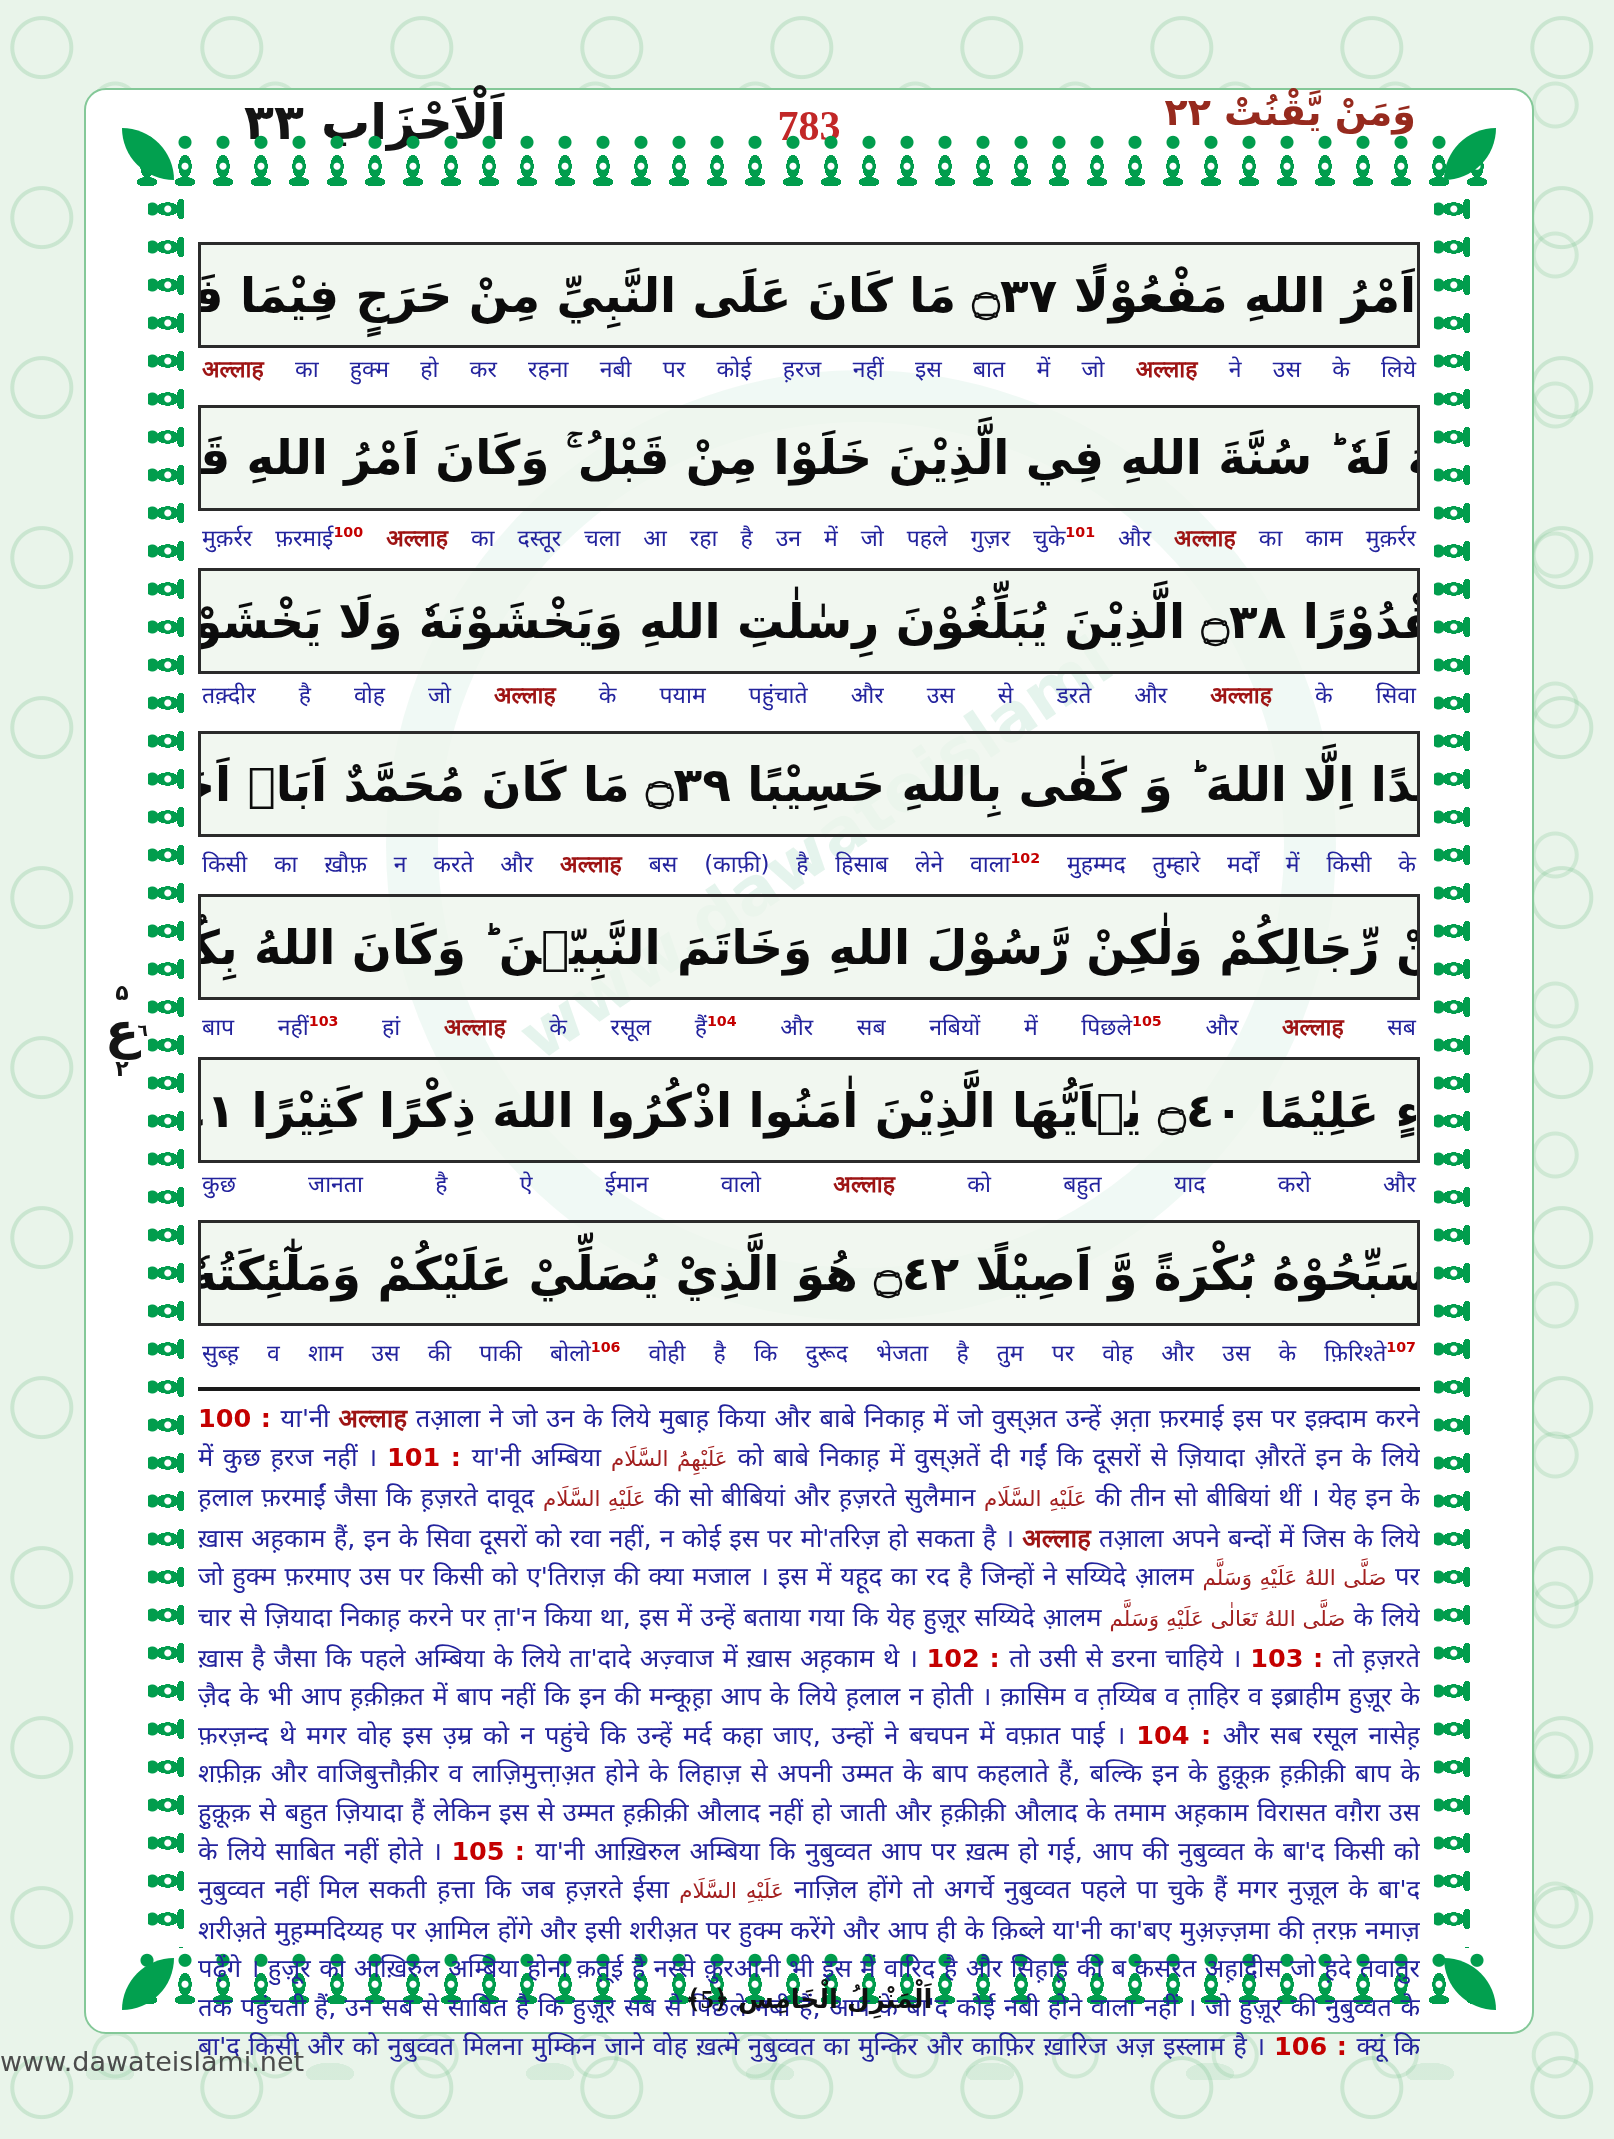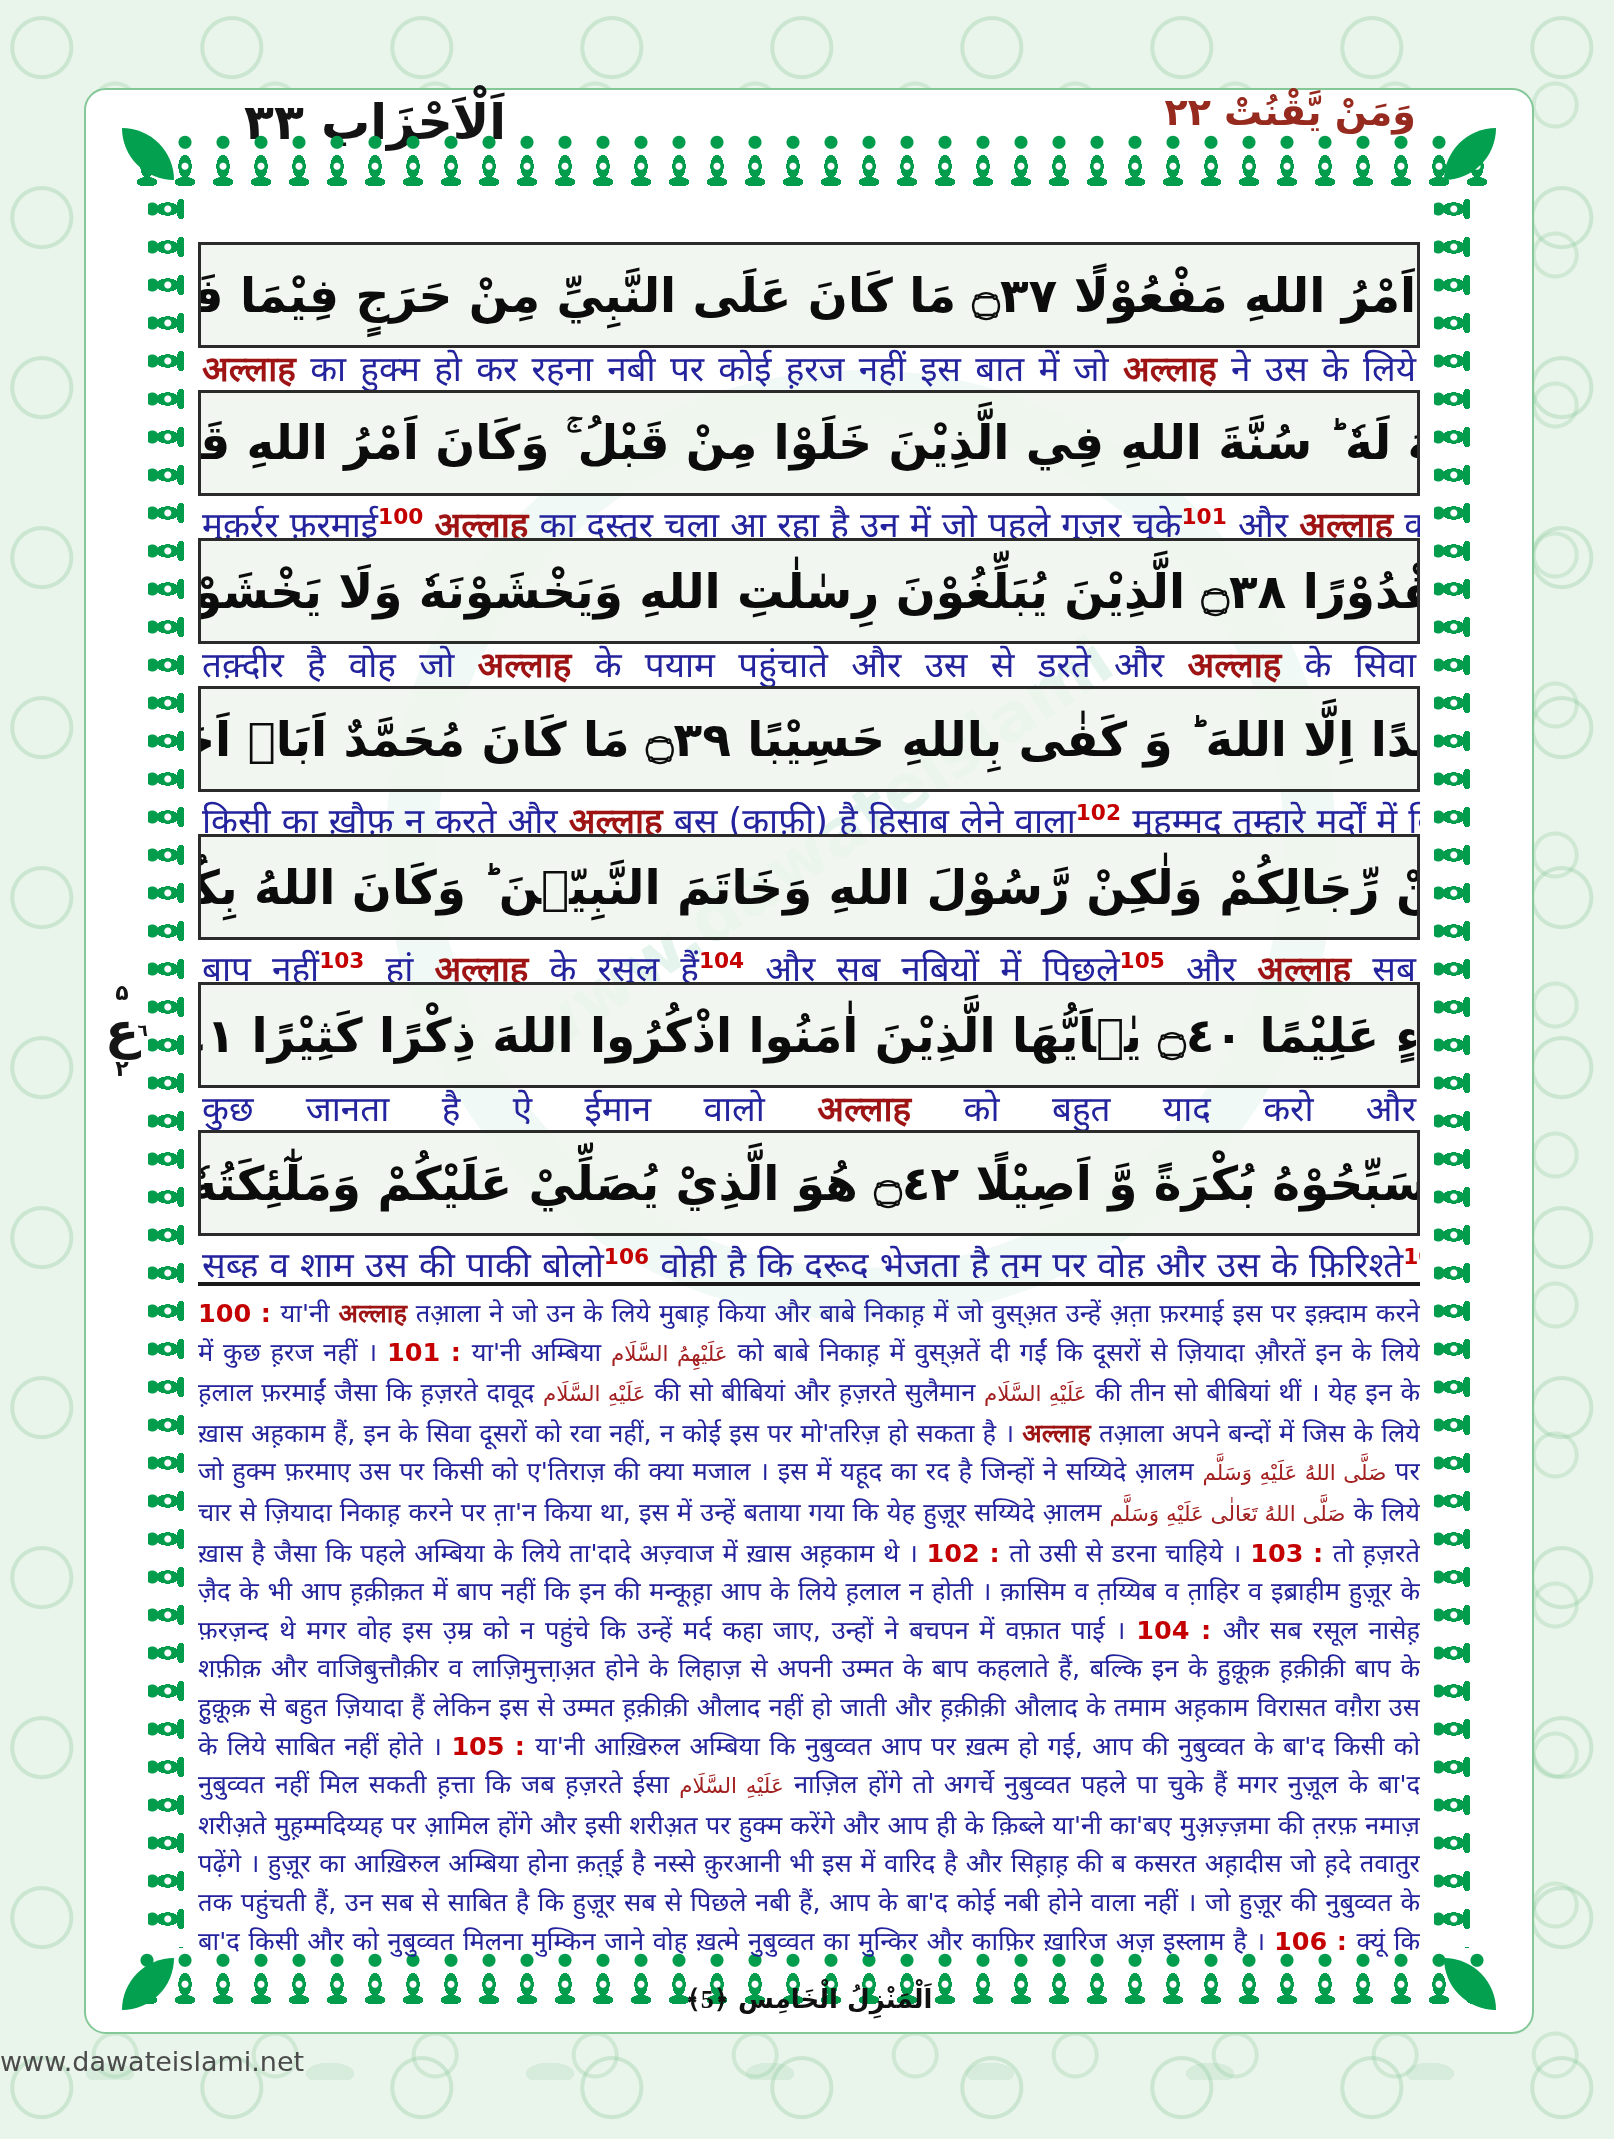--- a/index.html
+++ b/index.html
@@ -58,22 +58,22 @@
     font-size:66px;font-weight:bold;color:rgba(2,150,74,.10);transform:rotate(-34deg);pointer-events:none;}
   
   .content{position:absolute;left:112px;top:152px;width:1222px;}
   .vbox{
     height:100px;border:3px solid #2b2b2b;background:rgba(237,245,236,.78);
     display:flex;align-items:center;justify-content:center;
     direction:rtl;font-size:47px;font-weight:bold;color:#0c0c0c;
     white-space:nowrap;overflow:hidden;
   }
   .trans{
-    height:42px;line-height:42px;padding:0 4px;
-    font-size:35px;color:#23239d;
+    height:57px;line-height:42px;padding:0 4px;
+    font-size:23px;color:#23239d;
     text-align:justify;text-align-last:justify;
     white-space:nowrap;overflow:hidden;
   }
   .rule{height:4px;background:#1a1a1a;margin:4px 0 8px 0;}
   .footnotes{
     height:668px;overflow:hidden;
     font-size:25.5px;line-height:38.6px;color:#23239d;text-align:justify;
   }
   .seg-allah{color:#9e1414;font-weight:bold;}
   .seg-sup{color:#c40000;font-weight:bold;font-size:0.62em;vertical-align:super;}
@@ -90,20 +90,21 @@
     color:#101010;direction:rtl;}
   .manzil .mnum{font-family:"Liberation Serif",serif;}
   .website{position:absolute;left:0;right:0;top:2046px;text-align:left;font-size:27px;color:#4b4b4b;}
 </style>
 </head>
 <body>
 
 <div class="page">
 
   <div class="hdr-surah">اَلْاَحْزَاب ٣٣</div>
+  <div class="hdr-page">783</div>
   <div class="hdr-juz">وَمَنْ يَّقْنُتْ ٢٢</div>
 
   <div class="band band-h band-top"></div>
   <div class="band band-h band-bottom"></div>
   <div class="band band-v band-left"></div>
   <div class="band band-v band-right"></div>
   <div class="corner c-tl"></div>
   <div class="corner c-tr"></div>
   <div class="corner c-br"></div>
   <div class="corner c-bl"></div>

